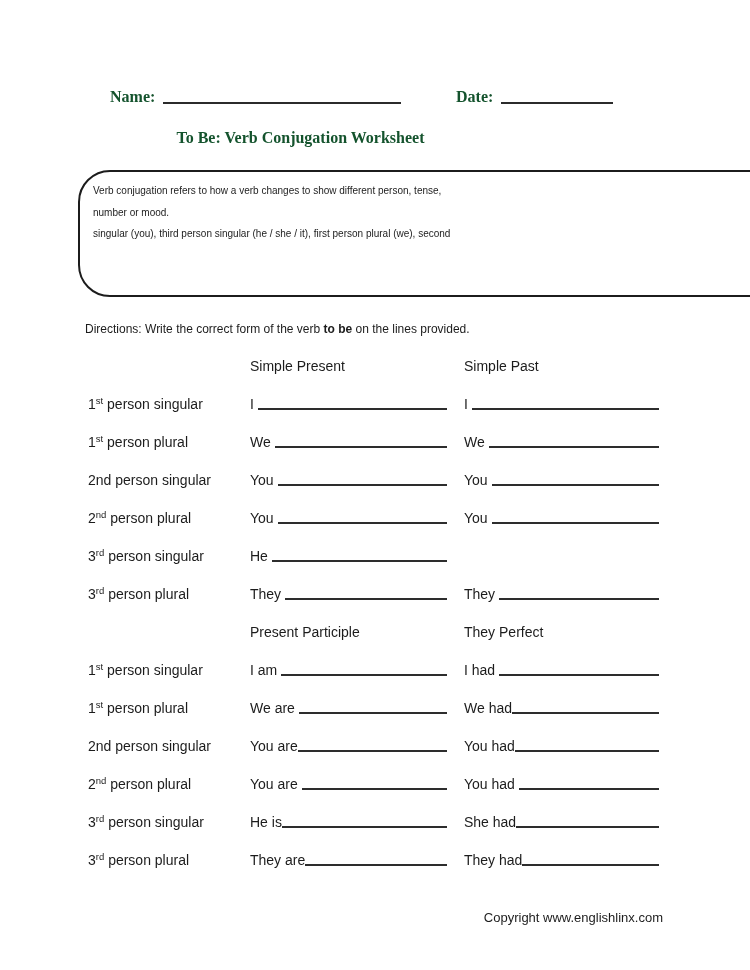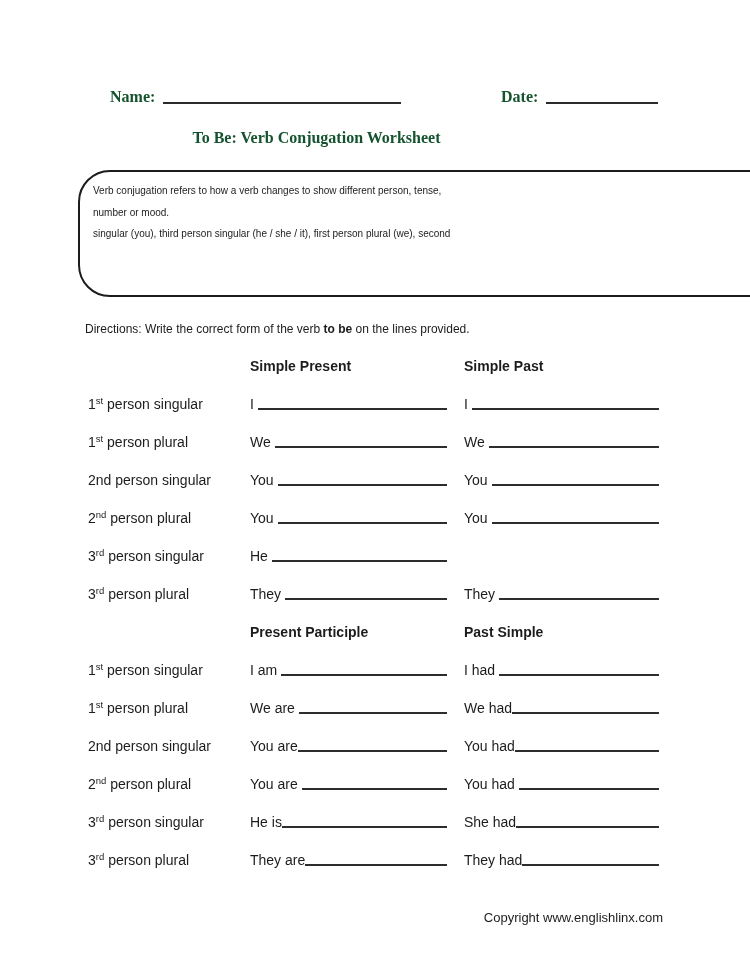--- a/index.html
+++ b/index.html
@@ -1,36 +1,36 @@
 <!DOCTYPE html>
 <html><head>
 <meta charset="utf-8">
 <style>
   html,body{margin:0;padding:0;background:#e8e8e8}
   .page{position:relative;width:750px;height:970px;background:#ffffff;margin:0 auto;
         font-family:"Liberation Sans","DejaVu Sans",sans-serif;color:#1c1c1c;overflow:hidden}
   .serif{font-family:"Liberation Serif","DejaVu Serif",serif;font-weight:bold;color:#14532d;font-size:16px}
   .group{position:absolute;display:flex;align-items:flex-end}
   #name-group{top:88px;left:110px}
-  #date-group{top:88px;left:501px}
+  #date-group{top:88px;left:456px}
   .blank{display:inline-block;border-bottom:2px solid #2b2b2b;margin-left:8px;margin-bottom:2px}
   .name-blank{width:238px}
   .date-blank{width:112px}
-  .title{position:absolute;top:129px;left:16px;width:601px;text-align:center}
+  .title{position:absolute;top:129px;left:0;width:601px;text-align:center}
   .info-box{position:absolute;top:170px;left:78px;width:710px;height:127px;box-sizing:border-box;
             border:2px solid #1c1c1c;border-radius:32px;padding:8px 6px 0 13px;
             font-size:10px;line-height:21.5px;white-space:nowrap}
   .directions{position:absolute;top:322px;left:85px;font-size:12px}
   .tbl{position:absolute;top:347px;left:88px;width:575px}
   .row{position:relative;height:38px}
   .cell{position:absolute;top:50%;transform:translateY(-50%);font-size:14px;display:flex;align-items:flex-end;white-space:pre}
   .c0{left:0;width:160px;display:block;white-space:normal}
   .c1{left:162px;width:197px}
   .c2{left:376px;width:195px}
-  .hdr{font-weight:bold}
+  .hdr{font-weight:normal}
   .wline{flex:1 1 auto;border-bottom:2px solid #2d2d2d;margin-bottom:2px;min-width:12px}
   .sup{font-size:9.5px;position:relative;top:-5px}
   .copyright{position:absolute;top:910px;right:87px;font-size:13px}
 </style>
 </head>
 <body>
 
 <div class="page">
 
   <div class="group" id="name-group">
@@ -86,21 +86,21 @@
       <div class="cell c1"><span>He&nbsp;</span><span class="wline"></span></div>
     </div>
     <div class="row">
       <div class="cell c0"><span>3</span><span class="sup">rd</span><span>&nbsp;person plural</span></div>
       <div class="cell c1"><span>They&nbsp;</span><span class="wline"></span></div>
       <div class="cell c2"><span>They&nbsp;</span><span class="wline"></span></div>
     </div>
 
     <div class="row">
       <div class="cell c1 hdr">Present Participle</div>
-      <div class="cell c2 hdr">Past Simple</div>
+      <div class="cell c2 hdr">They Perfect</div>
     </div>
 
     <div class="row">
       <div class="cell c0"><span>1</span><span class="sup">st</span><span>&nbsp;person singular</span></div>
       <div class="cell c1"><span>I am&nbsp;</span><span class="wline"></span></div>
       <div class="cell c2"><span>I had&nbsp;</span><span class="wline"></span></div>
     </div>
     <div class="row">
       <div class="cell c0"><span>1</span><span class="sup">st</span><span>&nbsp;person plural</span></div>
       <div class="cell c1"><span>We are&nbsp;</span><span class="wline"></span></div>

